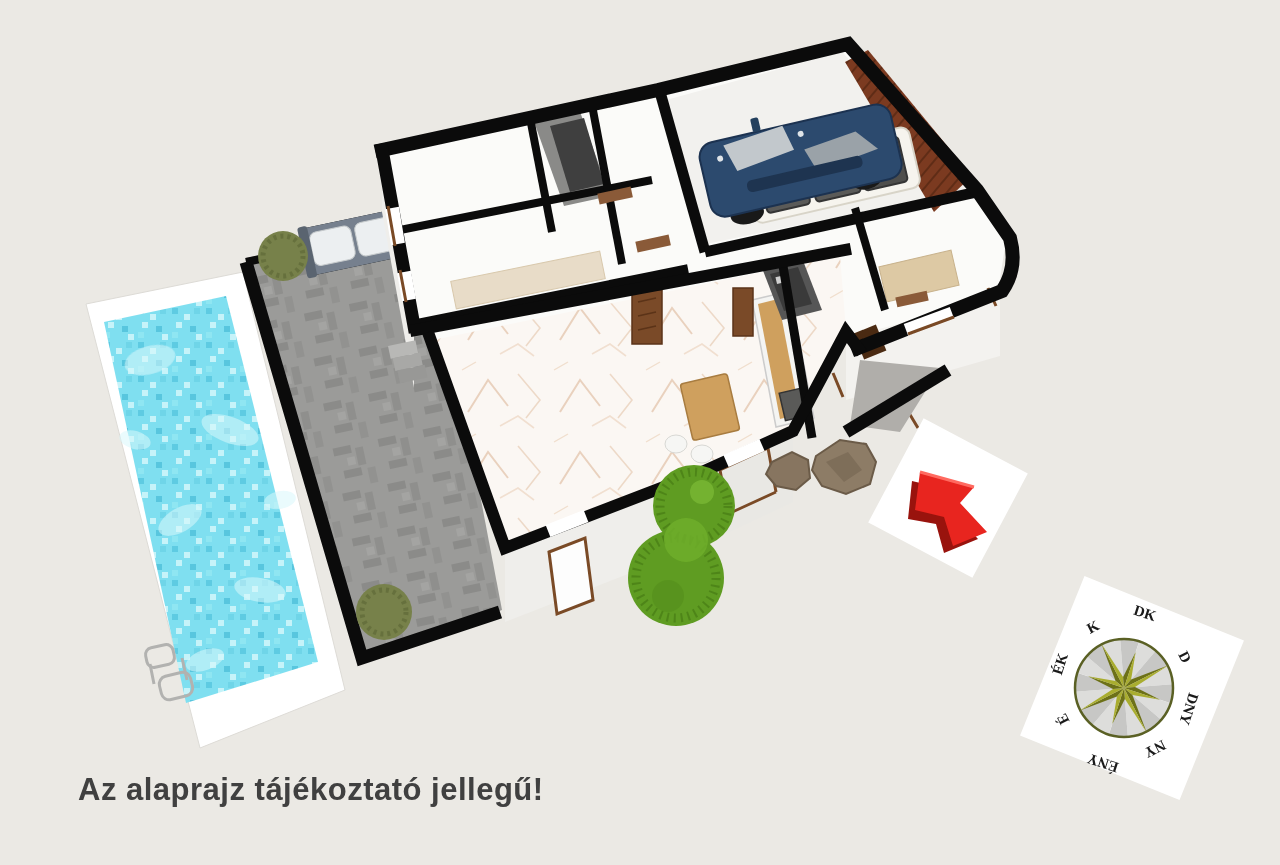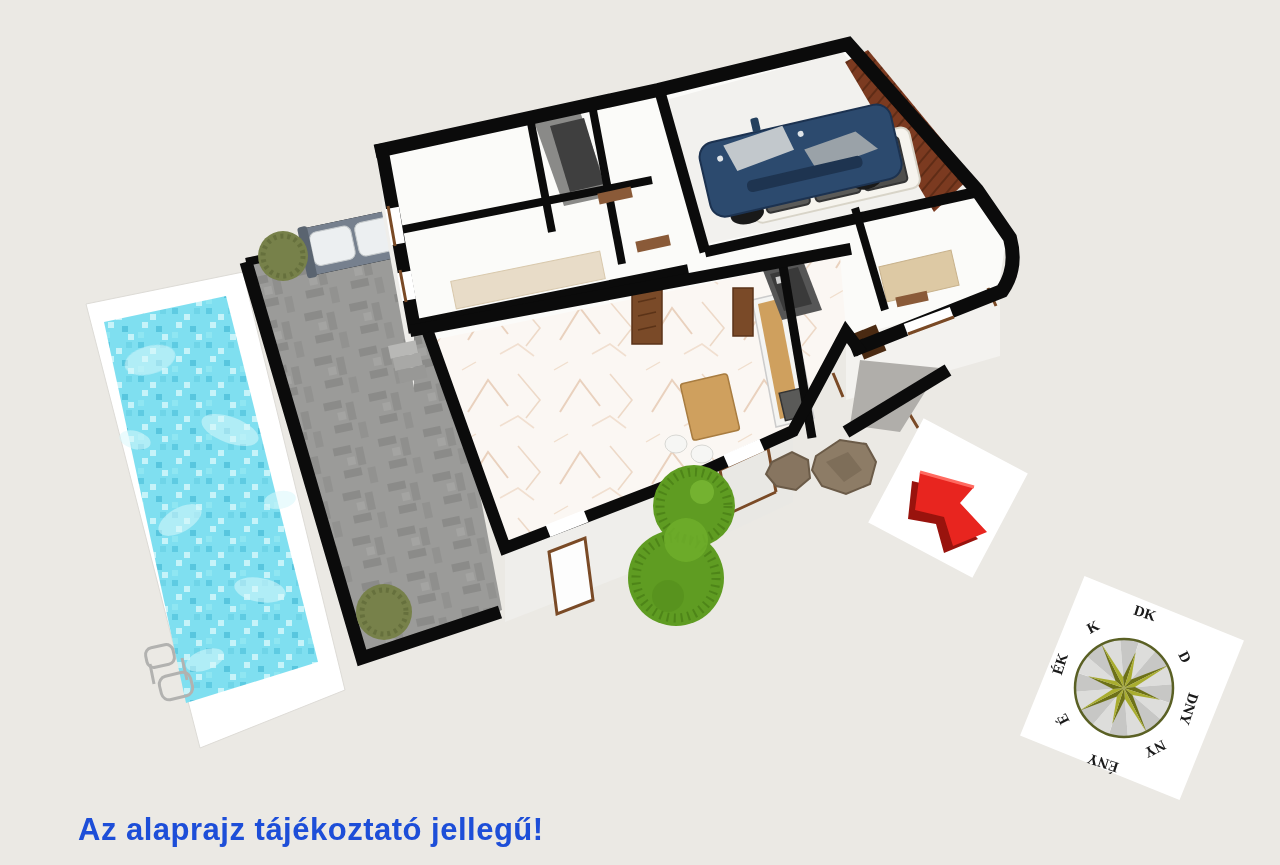--- a/index.html
+++ b/index.html
@@ -1,20 +1,20 @@
 <!DOCTYPE html>
 <html><head>
 <meta charset="utf-8">
 <style>
   html,body{margin:0;padding:0;}
   body{width:1280px;height:865px;overflow:hidden;font-family:"Liberation Sans",sans-serif;}
   #stage{position:relative;width:1280px;height:865px;background:#ebe9e4;}
   #plan-svg{position:absolute;left:0;top:0;}
   #disclaimer{position:absolute;left:78px;top:772px;font-size:31px;font-weight:bold;
-              color:#1d4ed8;letter-spacing:.5px;font-family:"Liberation Sans",sans-serif;margin-top:40px;}
+              color:#404040;letter-spacing:.5px;font-family:"Liberation Sans",sans-serif;}
   text.compass-label{font-family:"Liberation Serif",serif;font-size:15px;font-weight:bold;}
 </style>
 </head>
 <body>
 
 <div id="stage">
 <svg id="plan-svg" width="1280" height="865" viewBox="0 0 1280 865">
   <defs>
     <pattern id="marblePat" width="92" height="72" patternUnits="userSpaceOnUse">
       <rect width="92" height="72" fill="#fbf7f3"></rect>

